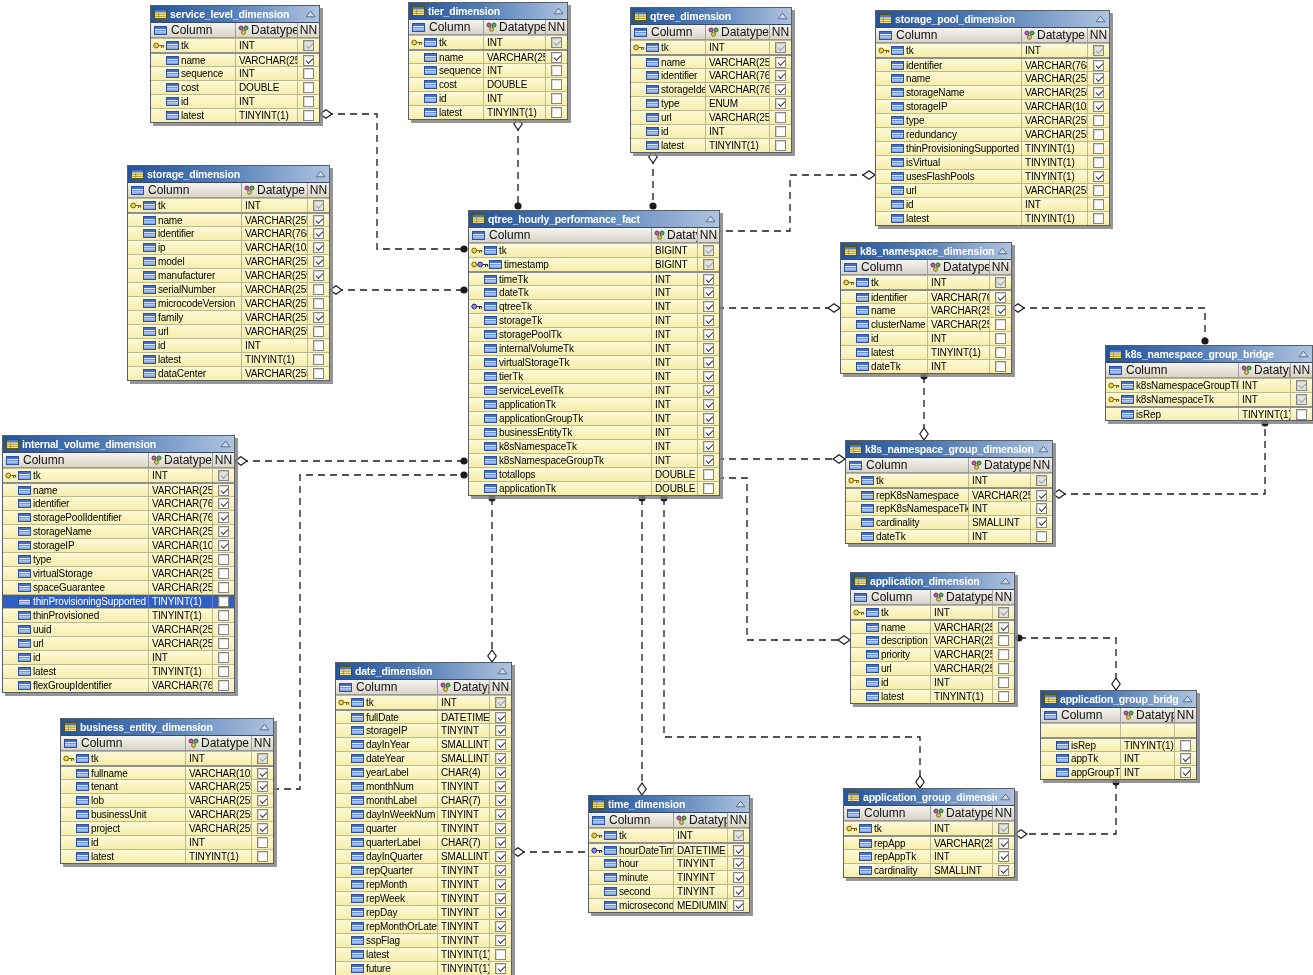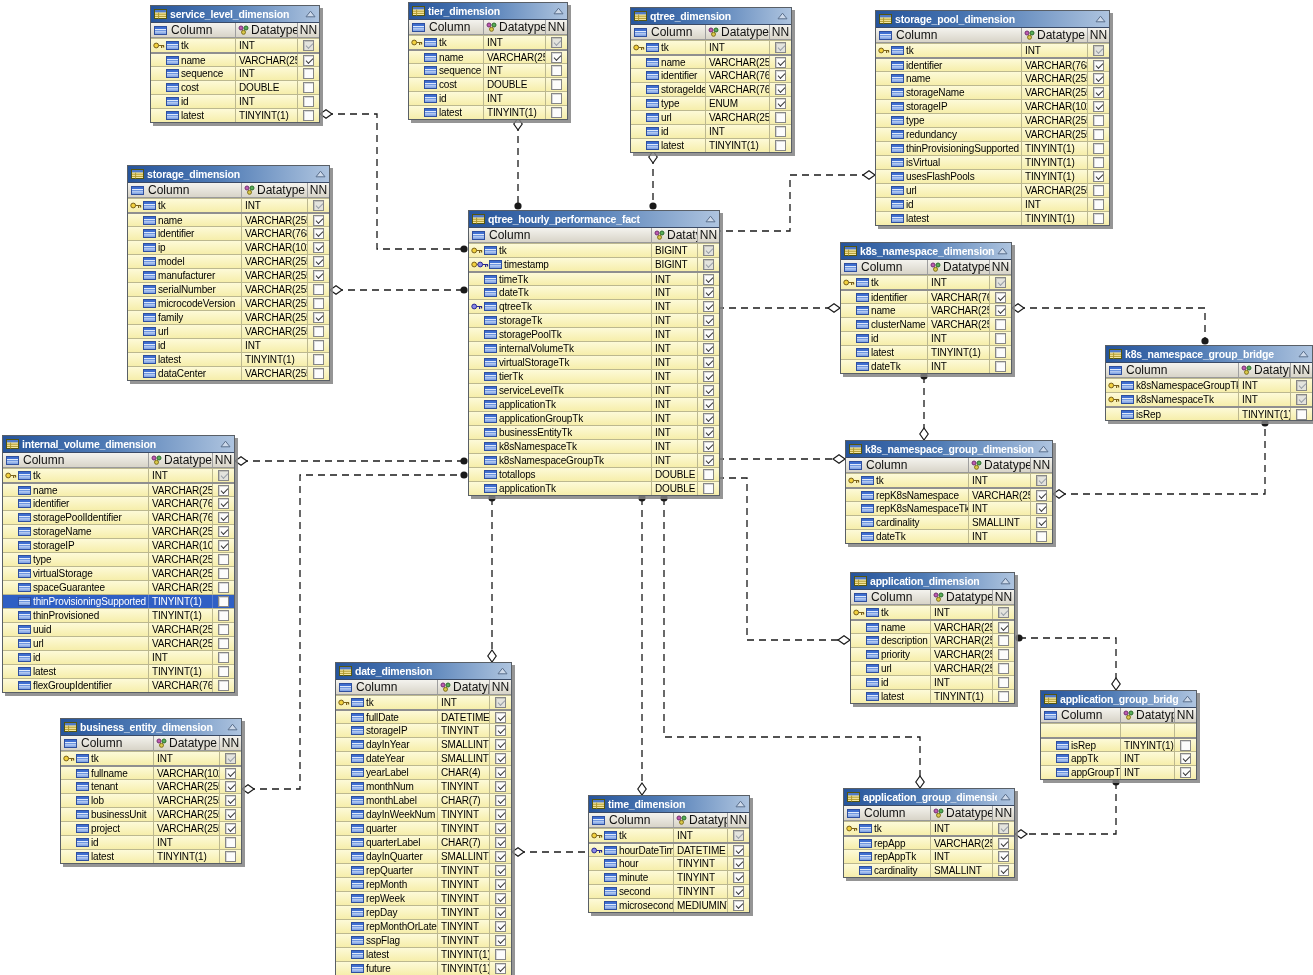--- a/index.html
+++ b/index.html
@@ -2592,21 +2592,21 @@
               <rect x="1" y="6.4" width="11" height="1.4" fill="#6f97e0"></rect>
             </svg>
             <span class="nm">future</span>
           </span>
           <span class="ct" style="width:52px">TINYINT(1)</span>
           <span class="cnn">
             <span class="cb on"></span>
           </span>
         </div>
       </div>
-      <div class="tbl" style="left: 60px; top: 718px; width: 182px;">
+      <div class="tbl" style="left: 60px; top: 718px; width: 214px;">
         <div class="tbar">
           <svg width="13" height="10" viewBox="0 0 13 10" style="flex:none">
             <rect x="0.5" y="0.5" width="12" height="9" fill="#F6E8A0" stroke="#55550f"></rect>
             <rect x="1" y="1" width="11" height="2.4" fill="#4f79c8"></rect>
             <line x1="1" y1="5.2" x2="12" y2="5.2" stroke="#b09a30"></line>
             <line x1="1" y1="7.4" x2="12" y2="7.4" stroke="#b09a30"></line>
             <line x1="4.6" y1="3.6" x2="4.6" y2="9.5" stroke="#b09a30"></line>
           </svg>
           <span class="tname">business_entity_dimension</span>
           <svg width="11" height="8" viewBox="0 0 11 8" style="flex:none">

